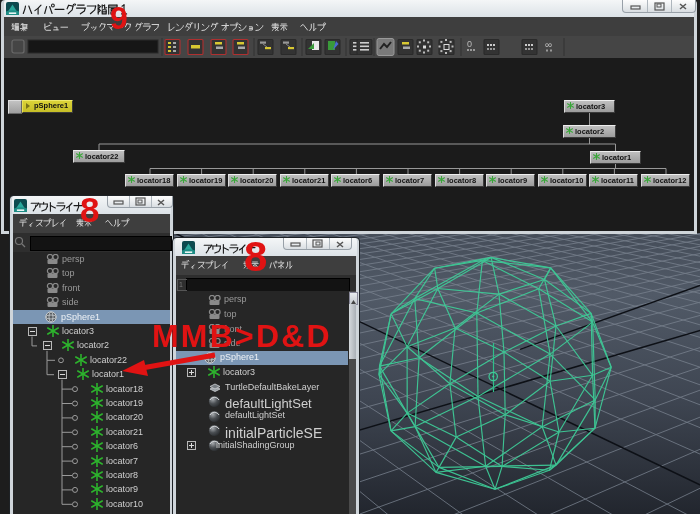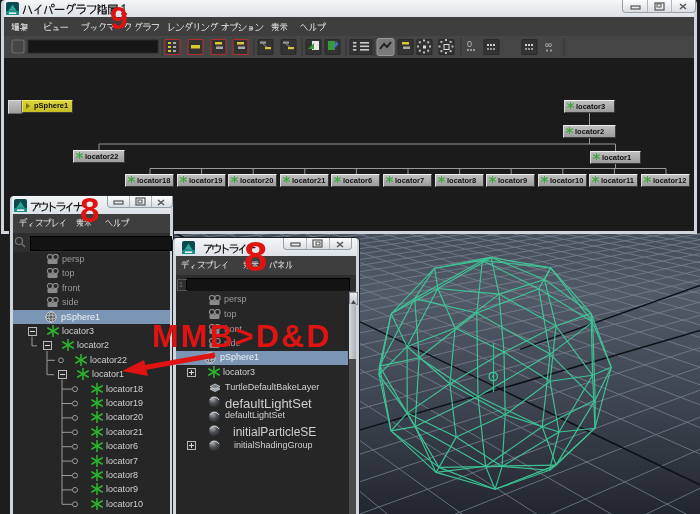--- a/index.html
+++ b/index.html
@@ -1153,38 +1153,38 @@
       <defs>
         <radialGradient id="si35186" cx="0.35" cy="0.3" r="0.9">
           <stop offset="0" stop-color="#a6aaae"></stop>
           <stop offset="0.45" stop-color="#4a4e52"></stop>
           <stop offset="1" stop-color="#1a1c1e"></stop>
         </radialGradient>
       </defs>
       <circle cx="6.5" cy="6.5" r="5.6" fill="url(#si35186)"></circle>
       <path d="M2 5 A5.2 5.2 0 0 1 11 5" fill="none" stroke="#d7dadd" stroke-width="1"></path>
     </svg>
-    <div class="abs" style="left:60px;top:187px;font-size:12px;color:#cfcfcf;white-space:nowrap">initialParticleSE</div>
+    <div class="abs" style="left:52px;top:187px;font-size:14px;color:#cfcfcf;white-space:nowrap">initialParticleSE</div>
     <svg width="9" height="9" style="position:absolute;left:14px;top:203px">
       <rect x="0.5" y="0.5" width="8" height="8" fill="#2a2a2a" stroke="#b9b9b9" stroke-width="1"></rect>
       <line x1="2" y1="4.5" x2="7" y2="4.5" stroke="#dcdcdc" stroke-width="1"></line>
       <line x1="4.5" y1="2" x2="4.5" y2="7" stroke="#dcdcdc" stroke-width="1"></line>
     </svg>
     <svg width="13" height="13" style="position:absolute;left:35px;top:201px">
       <defs>
         <radialGradient id="si35201" cx="0.35" cy="0.3" r="0.9">
           <stop offset="0" stop-color="#a6aaae"></stop>
           <stop offset="0.45" stop-color="#4a4e52"></stop>
           <stop offset="1" stop-color="#1a1c1e"></stop>
         </radialGradient>
       </defs>
       <circle cx="6.5" cy="6.5" r="5.6" fill="url(#si35201)"></circle>
       <path d="M2 5 A5.2 5.2 0 0 1 11 5" fill="none" stroke="#d7dadd" stroke-width="1"></path>
     </svg>
-    <div class="abs" style="left:61px;top:202px;font-size:9px;color:#cfcfcf;white-space:nowrap">initialShadingGroup</div>
+    <div class="abs" style="left:43px;top:202px;font-size:9px;color:#cfcfcf;white-space:nowrap">initialShadingGroup</div>
     <div class="abs" style="left:176px;top:53px;width:7px;height:223px;background:#4a4a4a"></div>
     <div class="abs" style="left:176px;top:54px;width:7px;height:11px;background:linear-gradient(#e8ebee,#c2c8cd);border:1px solid #889"><svg width="7" height="9">
         <path d="M3.5 2 L6 6 L1 6 Z" fill="#444"></path>
       </svg></div>
     <div class="abs" style="left:176px;top:66px;width:7px;height:55px;background:linear-gradient(90deg,#d5d9dd,#aab0b6)"></div>
   </div>
 <div class="abs" style="left:110px;top:0px;font:bold 32px 'Liberation Sans',sans-serif;color:#e01313">9</div>
 <div class="abs" style="left:80px;top:190px;font:bold 35px 'Liberation Sans',sans-serif;color:#e01313">8</div>
 <div class="abs" style="left:244px;top:233px;font:bold 42px 'Liberation Sans',sans-serif;color:#e01313">8</div>
 <div class="abs" style="left:152px;top:318px;font:bold 32px 'Liberation Sans',sans-serif;color:#e01313;letter-spacing:2.2px">MMB&gt;D&amp;D</div>

